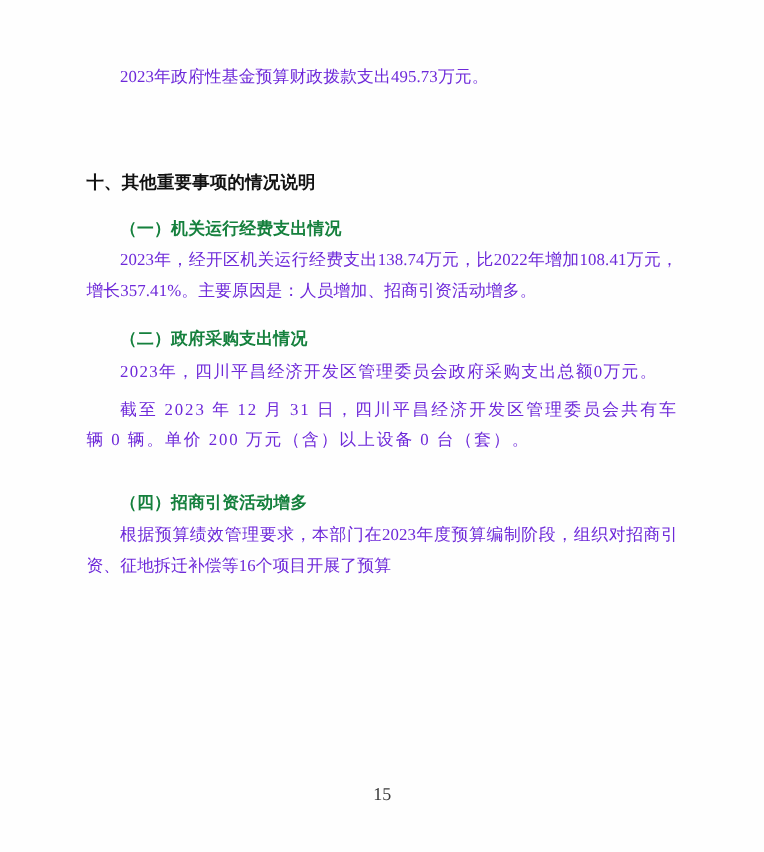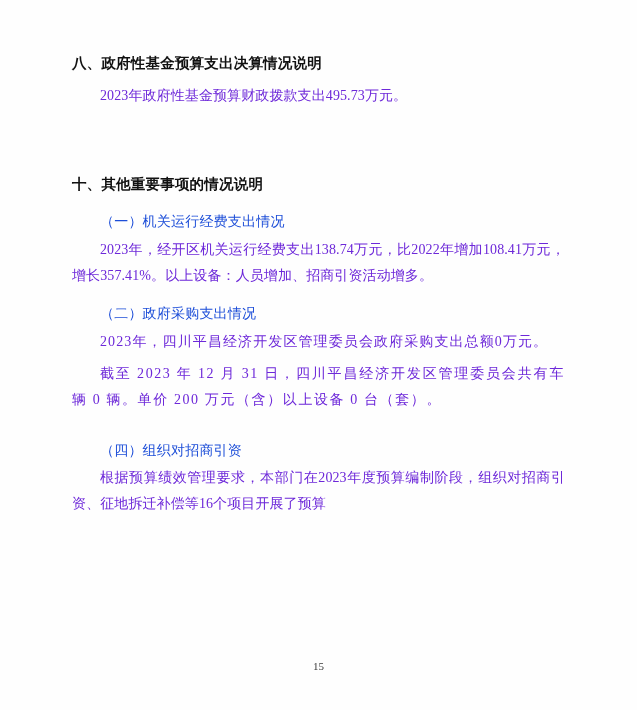--- a/index.html
+++ b/index.html
@@ -35,24 +35,24 @@
     letter-spacing: 0.2px;
   }
   .heading.h-major {
     margin-top: 26px;
   }
   .heading.h-major.first {
     margin-top: 0;
   }
   .subheading {
     font-family: "Liberation Sans", "DejaVu Sans", sans-serif;
-    font-weight: normal;
+    font-weight: bold;
     font-size: 14px;
     line-height: 1.6;
-    color: #1d4ed8;
+    color: #15803d;
     margin: 14px 0 4px 0;
     text-indent: 28px;
     letter-spacing: 0.2px;
   }
   .para {
     font-size: 14px;
     line-height: 1.85;
     color: #6d28d9;
     margin: 0 0 6px 0;
     text-indent: 28px;
@@ -71,49 +71,48 @@
   .gap-sm {
     height: 6px;
   }
   .page-number {
     position: absolute;
     left: 0;
     right: 0;
     bottom: 38px;
     text-align: center;
     font-family: "Liberation Serif", "DejaVu Serif", serif;
-    font-size: 11px;
+    font-size: 15px;
     color: #3a3a3a;
   }
 </style>
 </head>
 <body>
 
 <div class="page">
   <div class="doc-body">
 
-    <div class="heading h-major first">八、政府性基金预算支出决算情况说明</div>
     <p class="para">2023年政府性基金预算财政拨款支出495.73万元。</p>
 
     <div class="gap-lg"></div>
 
 
     <div class="gap-lg"></div>
 
     <div class="heading h-major">十、其他重要事项的情况说明</div>
 
     <div class="subheading">（一）机关运行经费支出情况</div>
-    <p class="para">2023年，经开区机关运行经费支出138.74万元，比2022年增加108.41万元，增长357.41%。以上设备：人员增加、招商引资活动增多。</p>
+    <p class="para">2023年，经开区机关运行经费支出138.74万元，比2022年增加108.41万元，增长357.41%。主要原因是：人员增加、招商引资活动增多。</p>
 
     <div class="subheading">（二）政府采购支出情况</div>
     <p class="para spaced">2023年，四川平昌经济开发区管理委员会政府采购支出总额0万元。</p>
 
     <p class="para wide">截至 2023 年 12 月 31 日，四川平昌经济开发区管理委员会共有车辆 0 辆。单价 200 万元（含）以上设备 0 台（套）。</p>
 
     <div class="gap-sm"></div>
 
-    <div class="subheading">（四）组织对招商引资</div>
+    <div class="subheading">（四）招商引资活动增多</div>
     <p class="para">根据预算绩效管理要求，本部门在2023年度预算编制阶段，组织对招商引资、征地拆迁补偿等16个项目开展了预算</p>
 
   </div>
 
   <div class="page-number">15</div>
 </div>
 
 </body></html>

